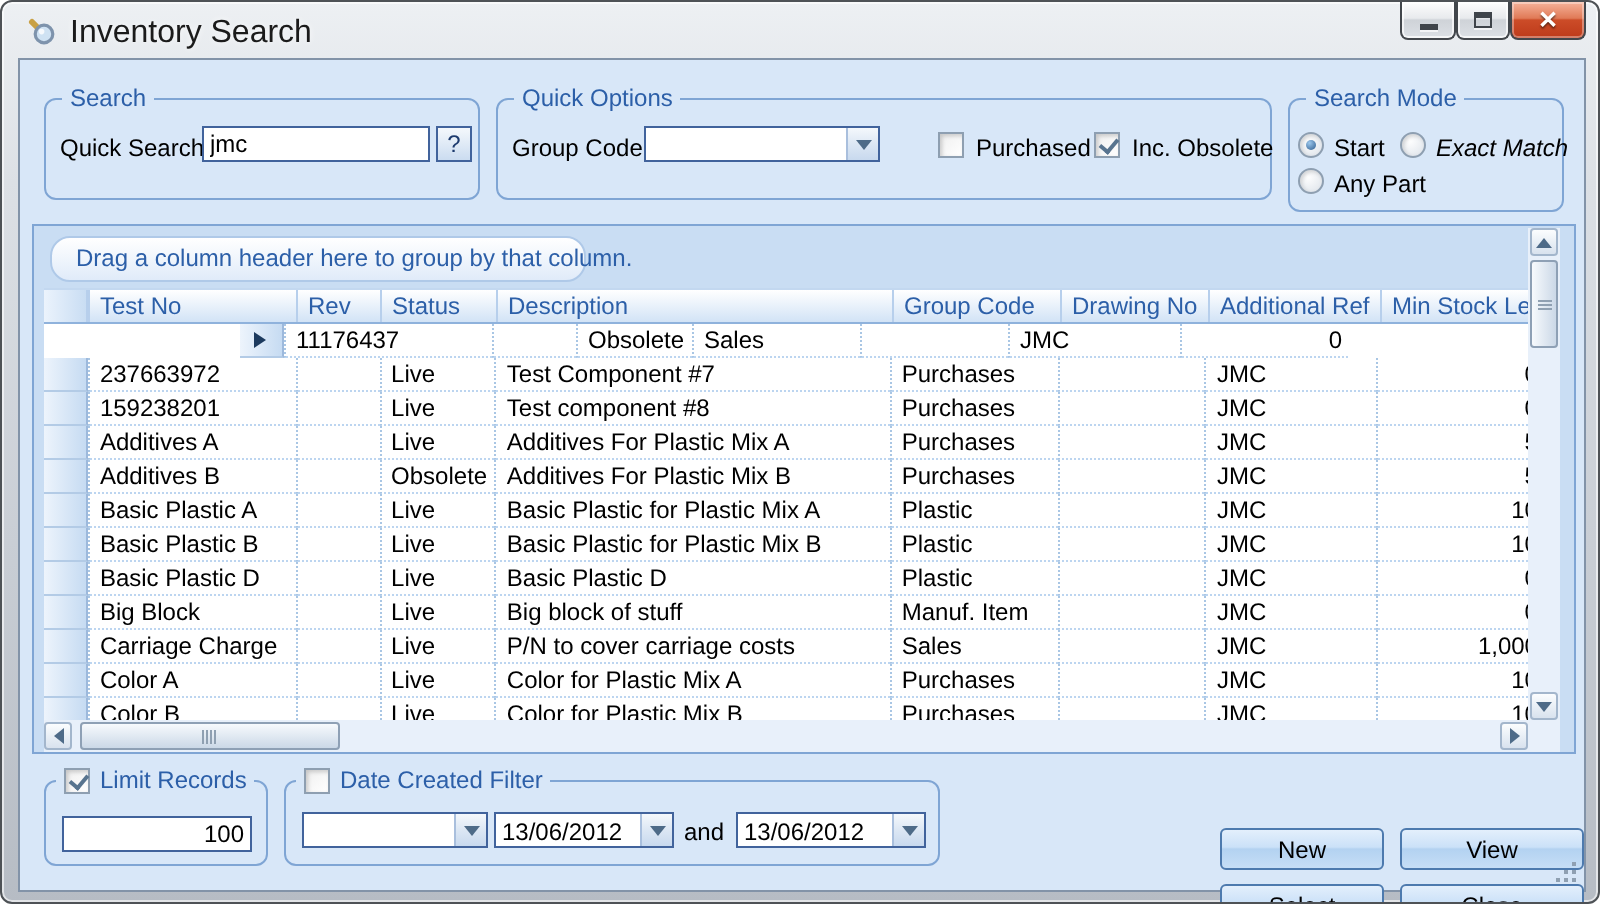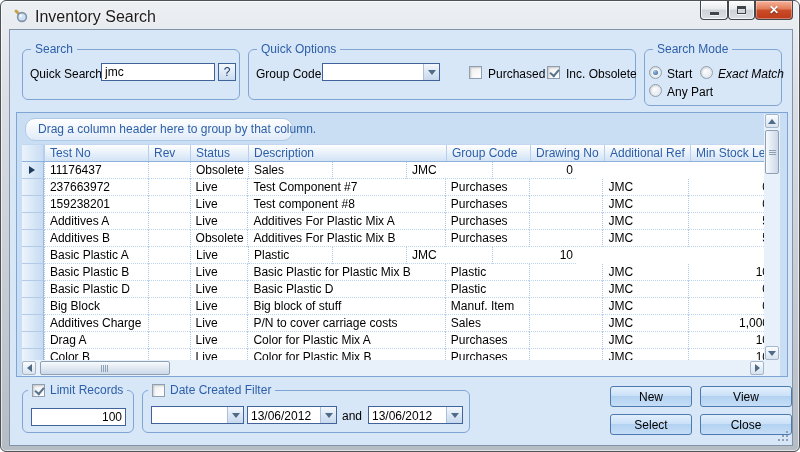--- a/index.html
+++ b/index.html
@@ -51,41 +51,41 @@
   .radio.on::after{ content:''; position:absolute; left:3px; top:3px; width:5px; height:5px; border-radius:50%; background:radial-gradient(circle at 35% 30%,#9CC7EC,#2F5D8E); }
   
   .gridbox{ position:absolute; left:6px; top:82px; width:772px; height:265px; background:#C9DDF3; border:1px solid #7FA5D4; overflow:hidden; }
   .pill{ position:absolute; left:8px; top:5px; width:268px; height:23px; border:1px solid #AFC9E8; border-radius:10px;
     background:linear-gradient(180deg,#FFFFFF,#E0EBF9); color:#2C5FA8; font-size:12px; line-height:21px; padding-left:12px; white-space:nowrap; }
   .ghead{ position:absolute; left:5px; top:31px; height:18px; display:flex;
     background:linear-gradient(180deg,#FFFFFF,#D2E3F6); border-bottom:1px solid #8FB2DC; border-top:1px solid #C3D8F0; }
   .hc{ font-size:12px; color:#2C5FA8; padding:1px 0 0 5px; border-left:1px solid #B7CFEC; overflow:hidden; white-space:nowrap; }
   .hc0{ border-left:none; background:linear-gradient(90deg,#EBF3FC,#C9DDF3); border-right:1px solid #B7CFEC; }
   .gbody{ position:absolute; left:5px; top:49px; width:750px; height:198px; background:#fff; overflow:hidden; }
-  .grow{ display:flex; height:17px; }
+  .grow{ display:flex; height:17px;justify-content:center; }
   .gc{ font-size:12px; color:#000; padding:1px 0 0 5px; border-left:1px dotted #A9C6E4; border-bottom:1px dotted #BCD5F0; overflow:hidden; white-space:nowrap; }
   .gc.num{ text-align:right; padding-right:3px; padding-left:0; }
   .ic{ background:linear-gradient(90deg,#EDF4FC,#C6DBF2); border-right:1px solid #9DB9DC; border-bottom:1px solid #B3CBE6; position:relative; }
   .arrow{ position:absolute; left:7px; top:4px; width:0; height:0; border-top:4px solid transparent; border-bottom:4px solid transparent; border-left:6px solid #1C3A5E; }
   
   .vscroll{ position:absolute; left:747px; top:1px; width:16px; height:246px; background:#E8F0FA; }
   .hscroll{ position:absolute; left:5px; top:247px; width:742px; height:16px; background:#E8F0FA; }
   .sbtn{ position:absolute; border:1px solid #A3B6CC; border-radius:2px; background:linear-gradient(180deg,#FBFDFE,#D8E2EE); display:flex; align-items:center; justify-content:center; }
   .vthumb{ position:absolute; left:1px; top:16px; width:14px; height:44px; border:1px solid #8EA0B5; border-radius:2px; background:linear-gradient(90deg,#F7FAFD,#CBD8E7); }
   .vthumb::after{ content:''; position:absolute; left:3px; top:19px; width:7px; height:1px; background:#8FA0B2; box-shadow:0 2px #8FA0B2, 0 4px #8FA0B2; }
   .hthumb{ position:absolute; left:18px; top:1px; width:130px; height:14px; border:1px solid #8EA0B5; border-radius:2px; background:linear-gradient(180deg,#F7FAFD,#CBD8E7); }
   .hthumb::after{ content:''; position:absolute; top:3px; left:60px; width:1px; height:7px; background:#8FA0B2; box-shadow:2px 0 #8FA0B2, 4px 0 #8FA0B2, 6px 0 #8FA0B2; }
   .corner{ position:absolute; left:747px; top:247px; width:16px; height:16px; background:#E8F0FA; }
   
   .grp-inline-label{ position:absolute; top:-8px; left:5px; display:flex; align-items:center; gap:5px; background:#D8E7F8; padding:0 4px; }
   .grp-inline-label .txt{ font-size:12px; color:#2C5FA8; white-space:nowrap; }
   .grp-inline-label .cb{ position:relative; flex:0 0 auto; }
   .cmdbtn{ position:absolute; width:82px; height:21px; border:1px solid #4D7AAE; border-radius:3px;
     background:linear-gradient(180deg,#E3EFFC 0%,#CBE1F8 45%,#B3D2F1 50%,#C6DEF6 100%);
-    font-size:12px; color:#000; display:flex; align-items:center; justify-content:center; cursor:default; }
+    font-size:12px; color:#000; display:flex; align-items:center; justify-content:center; cursor:default;margin-top:28px; }
   .grip{ position:absolute; right:4px; bottom:4px; width:10px; height:10px; }
   .grip::before{ content:''; position:absolute; right:0; bottom:0; width:2px; height:2px; background:#8FA0B2;
     box-shadow:-4px 0 #8FA0B2, -8px 0 #8FA0B2, -4px -4px #8FA0B2, 0 -4px #8FA0B2, 0 -8px #8FA0B2; }
 </style>
 </head>
 <body>
 
 <div class="window">
 
   <div class="titlebar">
@@ -208,20 +208,21 @@
             <div class="gc" style="width: 84px;">Purchases</div>
             <div class="gc" style="width: 74px;"></div>
             <div class="gc" style="width: 86px;">JMC</div>
             <div class="gc num" style="width: 84px;">5</div>
           </div>
           <div class="grow">
             <div class="ic" style="width: 22px;"></div>
             <div class="gc" style="width: 104px;">Basic Plastic A</div>
             <div class="gc" style="width: 42px;"></div>
             <div class="gc" style="width: 58px;">Live</div>
+            <div class="gc" style="width: 198px;">Basic Plastic for Plastic Mix A</div>
             <div class="gc" style="width: 84px;">Plastic</div>
             <div class="gc" style="width: 74px;"></div>
             <div class="gc" style="width: 86px;">JMC</div>
             <div class="gc num" style="width: 84px;">10</div>
           </div>
           <div class="grow">
             <div class="ic" style="width: 22px;"></div>
             <div class="gc" style="width: 104px;">Basic Plastic B</div>
             <div class="gc" style="width: 42px;"></div>
             <div class="gc" style="width: 58px;">Live</div>
@@ -248,32 +249,32 @@
             <div class="gc" style="width: 42px;"></div>
             <div class="gc" style="width: 58px;">Live</div>
             <div class="gc" style="width: 198px;">Big block of stuff</div>
             <div class="gc" style="width: 84px;">Manuf. Item</div>
             <div class="gc" style="width: 74px;"></div>
             <div class="gc" style="width: 86px;">JMC</div>
             <div class="gc num" style="width: 84px;">0</div>
           </div>
           <div class="grow">
             <div class="ic" style="width: 22px;"></div>
-            <div class="gc" style="width: 104px;">Additives Charge</div>
+            <div class="gc" style="width: 104px;">Carriage Charge</div>
             <div class="gc" style="width: 42px;"></div>
             <div class="gc" style="width: 58px;">Live</div>
             <div class="gc" style="width: 198px;">P/N to cover carriage costs</div>
             <div class="gc" style="width: 84px;">Sales</div>
             <div class="gc" style="width: 74px;"></div>
             <div class="gc" style="width: 86px;">JMC</div>
             <div class="gc num" style="width: 84px;">1,000</div>
           </div>
           <div class="grow">
             <div class="ic" style="width: 22px;"></div>
-            <div class="gc" style="width: 104px;">Drag A</div>
+            <div class="gc" style="width: 104px;">Color A</div>
             <div class="gc" style="width: 42px;"></div>
             <div class="gc" style="width: 58px;">Live</div>
             <div class="gc" style="width: 198px;">Color for Plastic Mix A</div>
             <div class="gc" style="width: 84px;">Purchases</div>
             <div class="gc" style="width: 74px;"></div>
             <div class="gc" style="width: 86px;">JMC</div>
             <div class="gc num" style="width: 84px;">10</div>
           </div>
           <div class="grow">
             <div class="ic" style="width: 22px;"></div>

